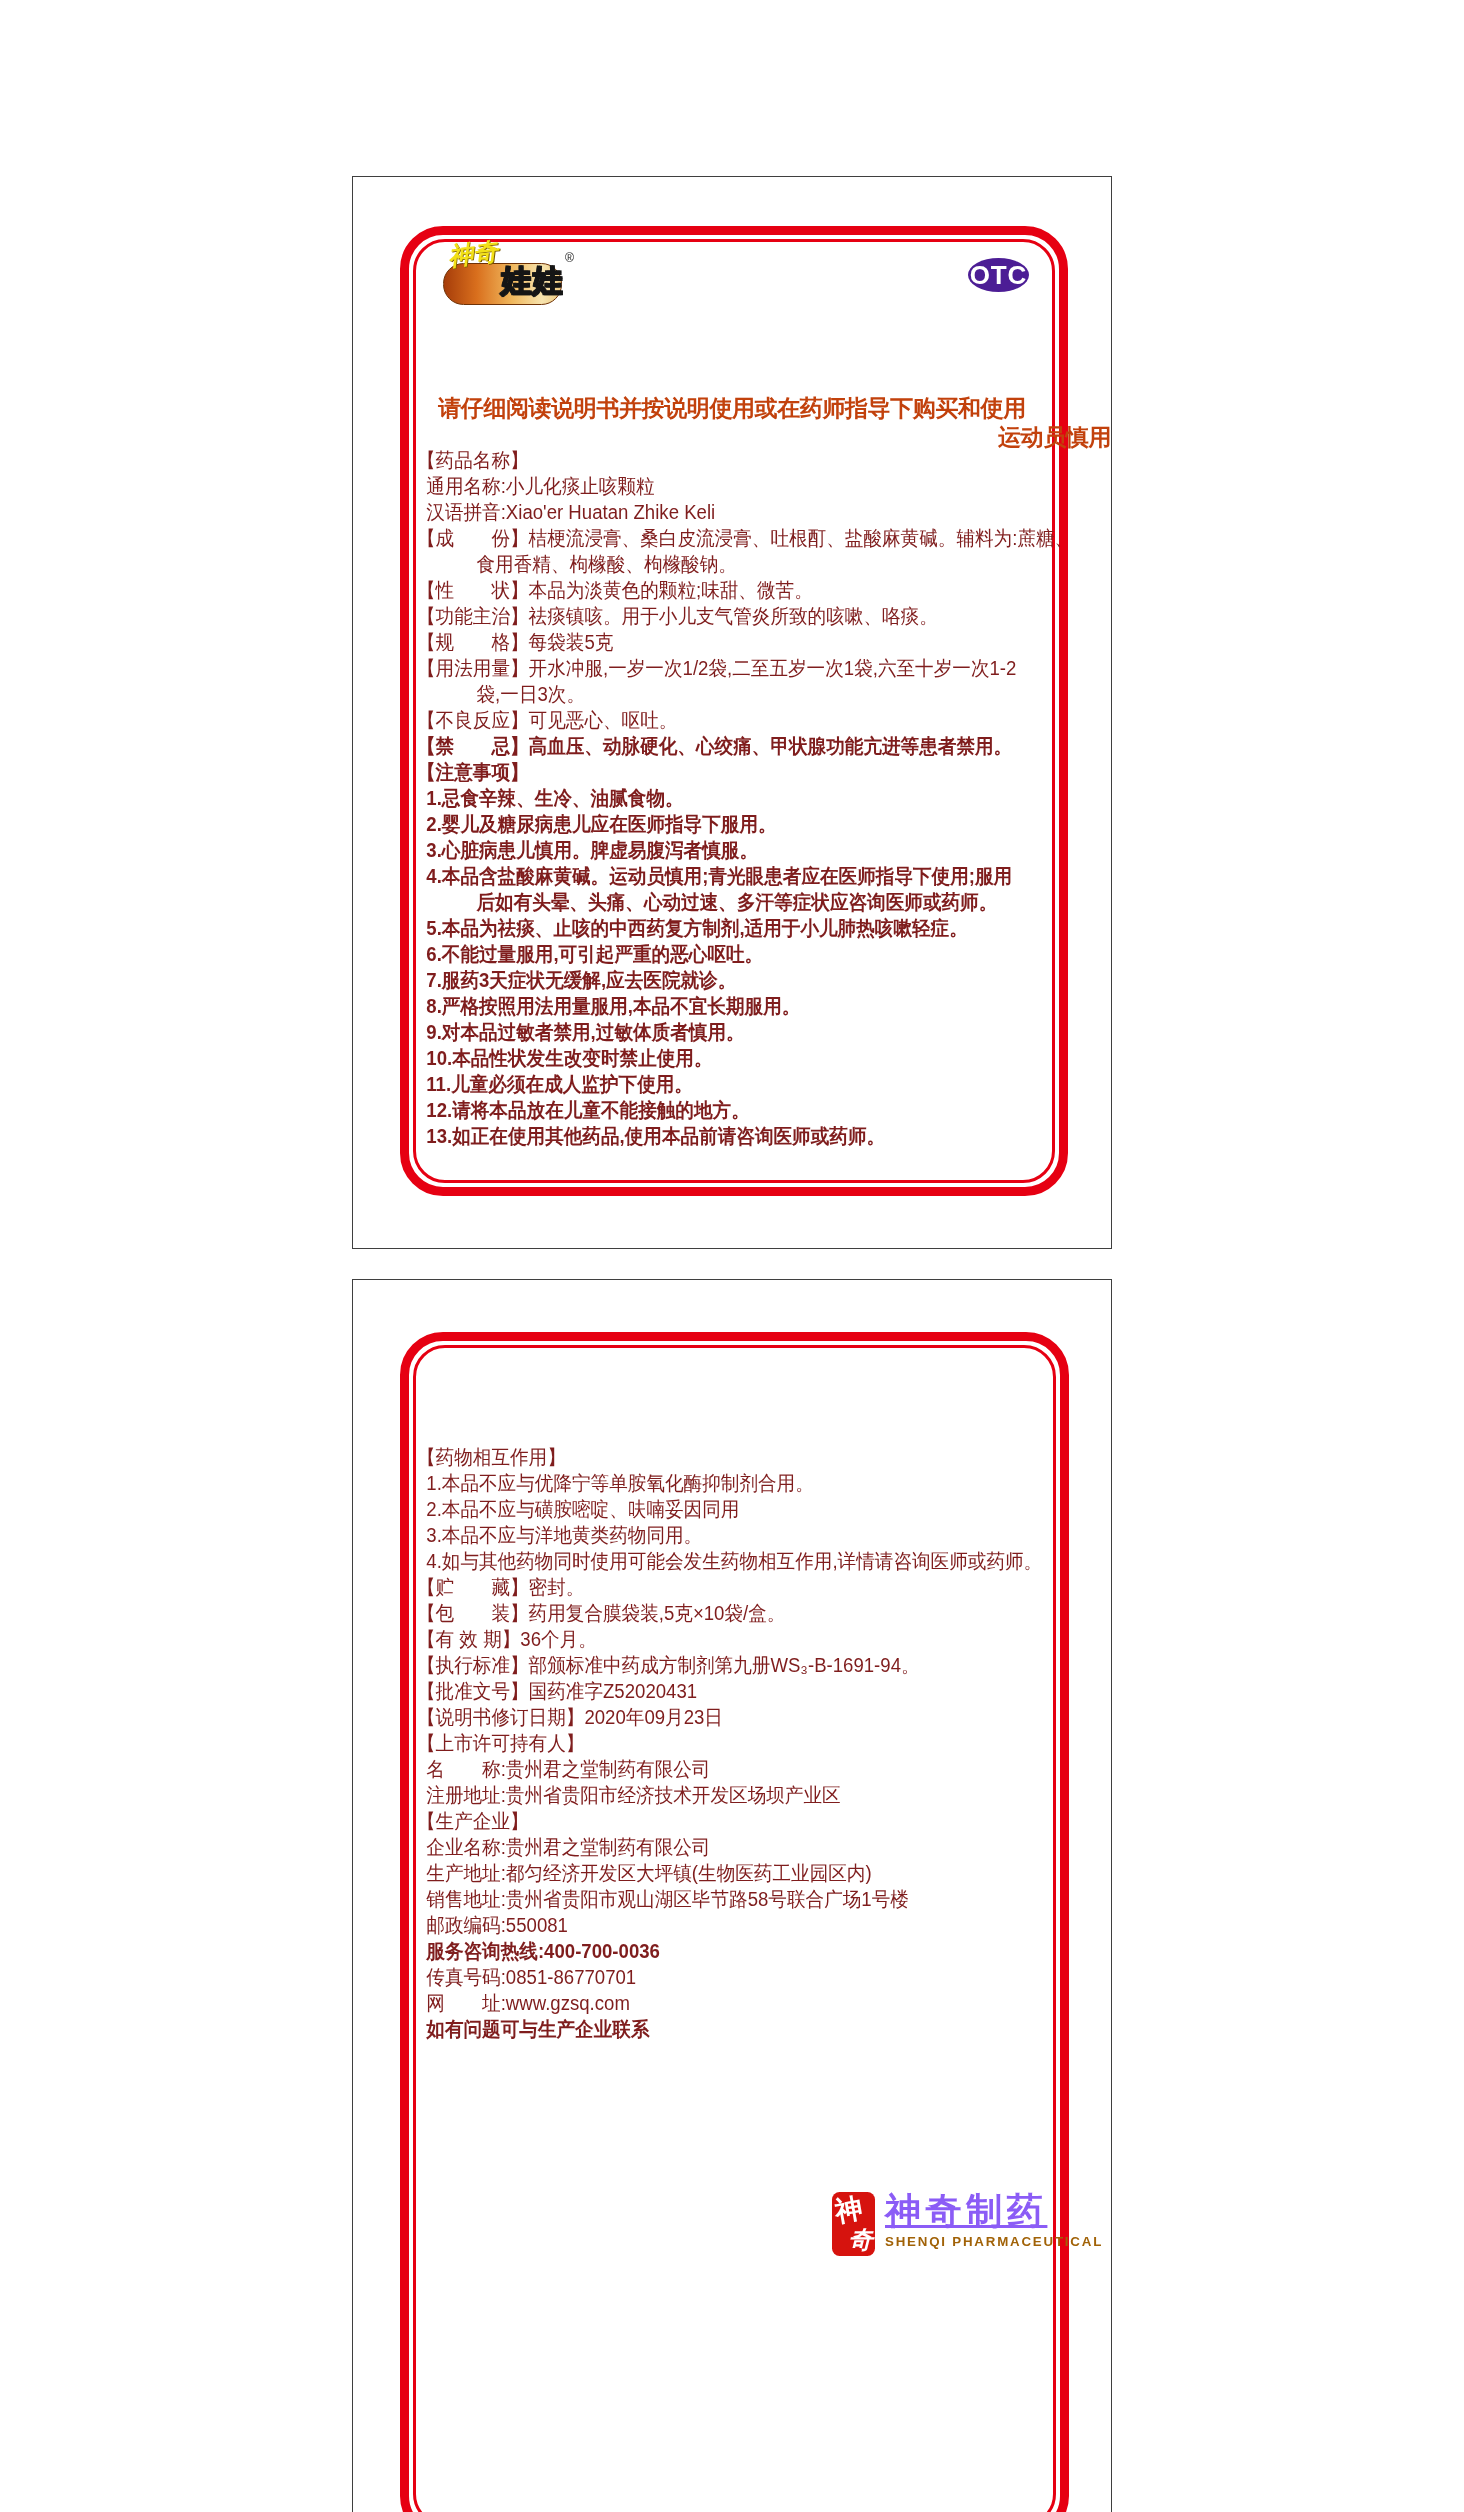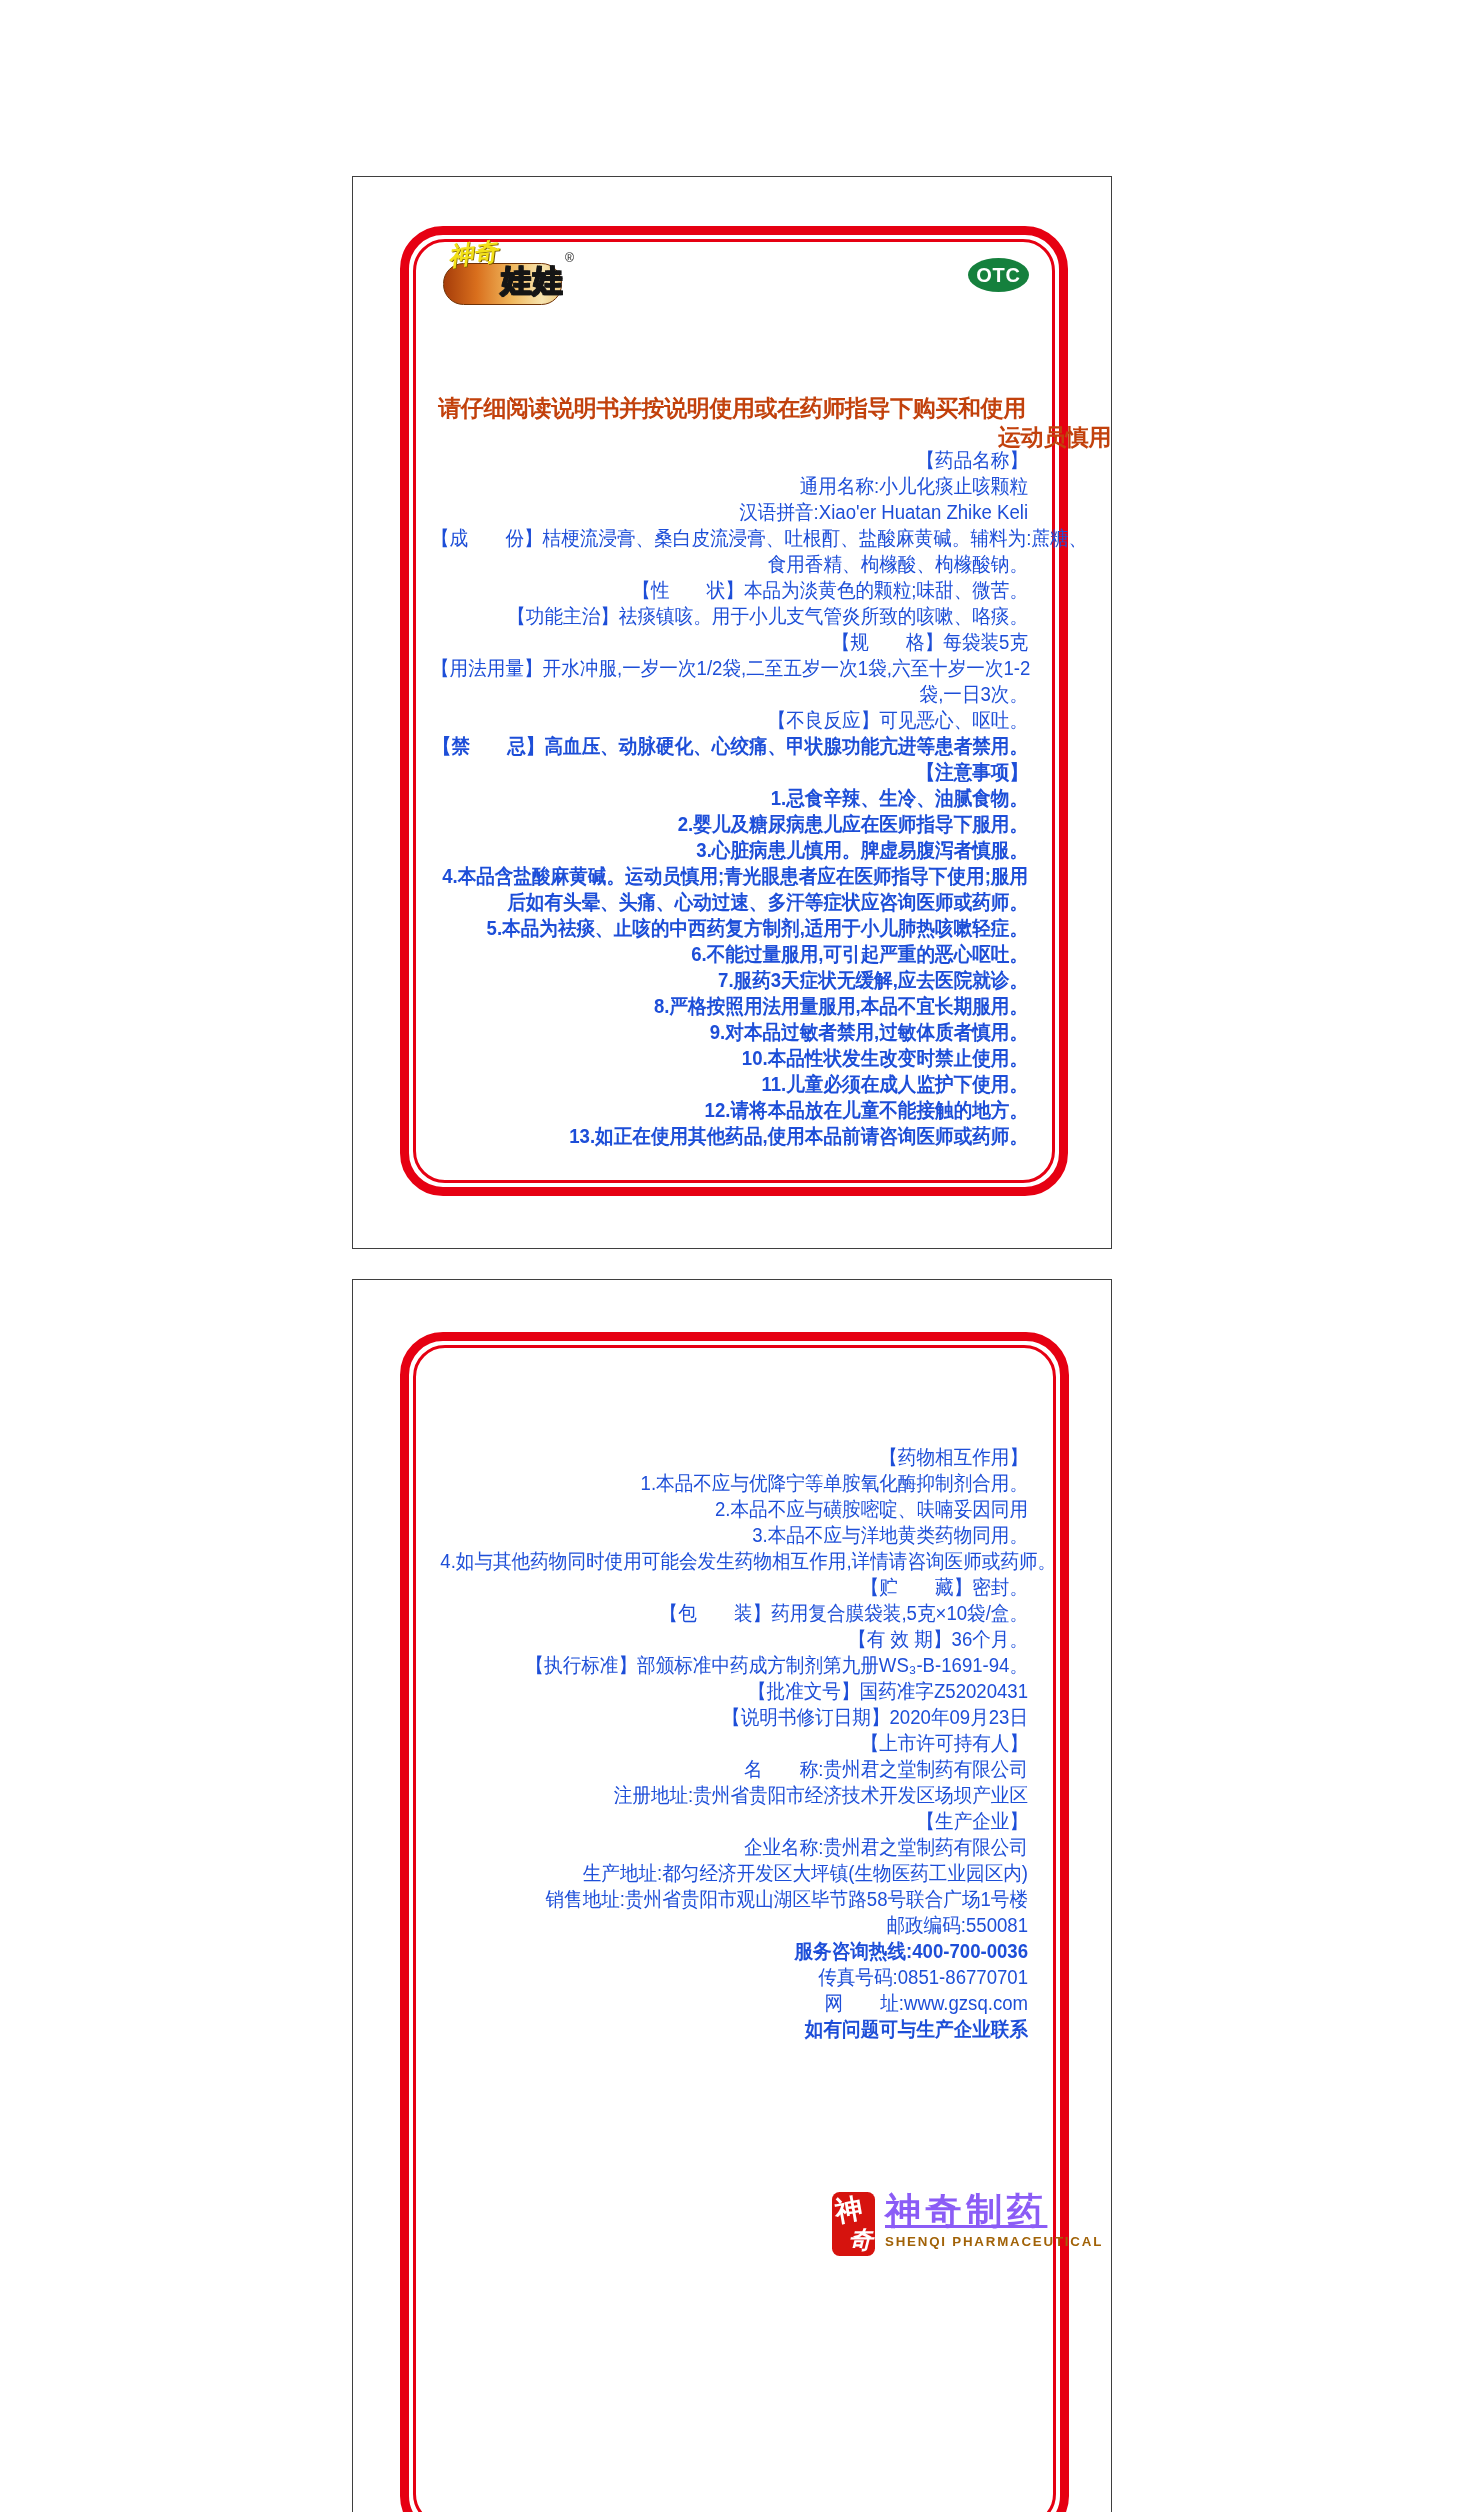--- a/index.html
+++ b/index.html
@@ -36,39 +36,39 @@
   .logo-wawa{
     position:absolute;left:58px;top:9.2px;font-size:30.5px;font-weight:900;letter-spacing:0.8px;
     color:#fffdf0;-webkit-text-stroke:1.5px #151515;
     text-shadow:-0.8px -0.8px 0 #151515,0.8px -0.8px 0 #151515,-0.8px 0.8px 0 #151515,0.8px 0.8px 0 #151515;
     white-space:nowrap;
   }
   .reg{position:absolute;right:0;top:-1.5px;font-size:12.2px;color:#222;font-weight:400;}
 
   
   .otc{
-    position:absolute;left:615px;top:81px;width:61px;height:34px;background:#15803d;
-    border-radius:50%;color:#fff;font-weight:700;font-size:20px;
+    position:absolute;left:615px;top:81px;width:61px;height:34px;background:#4c1d95;
+    border-radius:50%;color:#fff;font-weight:700;font-size:26px;
     display:flex;align-items:center;justify-content:center;letter-spacing:0.8px;
   }
 
   .title{
     position:absolute;left:0;right:0;top:137px;margin:0;text-align:center;
     font-family:"DejaVu Serif","Liberation Serif",serif;font-weight:700;
     font-size:53px;letter-spacing:-2.3px;color:#000;white-space:nowrap;
   }
   .sub1,.sub2{
     position:absolute;left:0;right:0;text-align:center;font-weight:700;
     font-size:23px;letter-spacing:-0.4px;color:#c2410c;white-space:nowrap;
   }
   .sub1{top:216px;}
   .sub2{top:245px;text-align:right;}
 
   
-  .body{position:absolute;left:78px;right:38px;font-size:20px;color:#1d4ed8;text-align:right;}
+  .body{position:absolute;left:64px;right:38px;font-size:20px;color:#7f1d1d;}
   #panel1 .body{top:270px;}
   #panel2 .body{top:164px;}
   .line{
     line-height:26px;white-space:nowrap;font-weight:400;
     transform:scaleX(0.93);transform-origin:0 50%;
   }
   .line.b{font-weight:700;}
   .line.ind1{padding-left:10px;}
   .line.ind2{padding-left:64px;}
 

